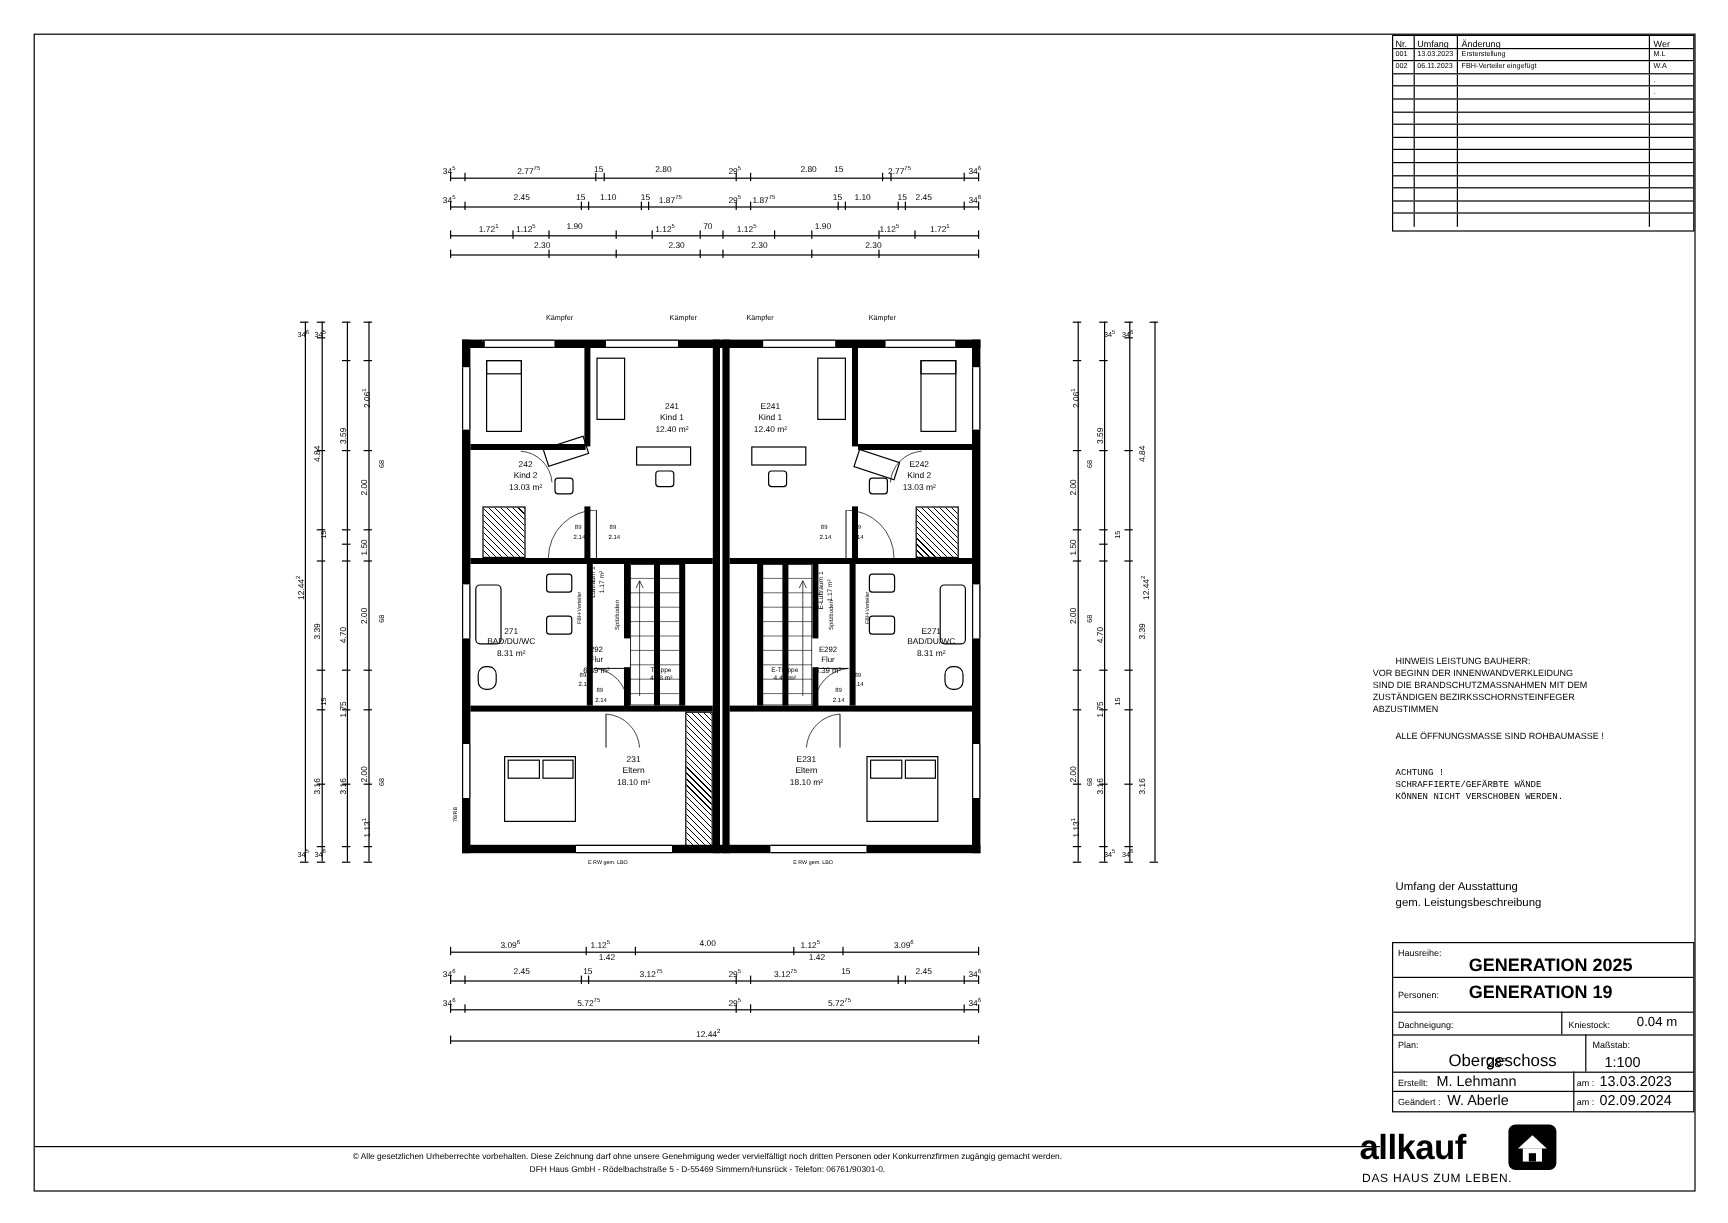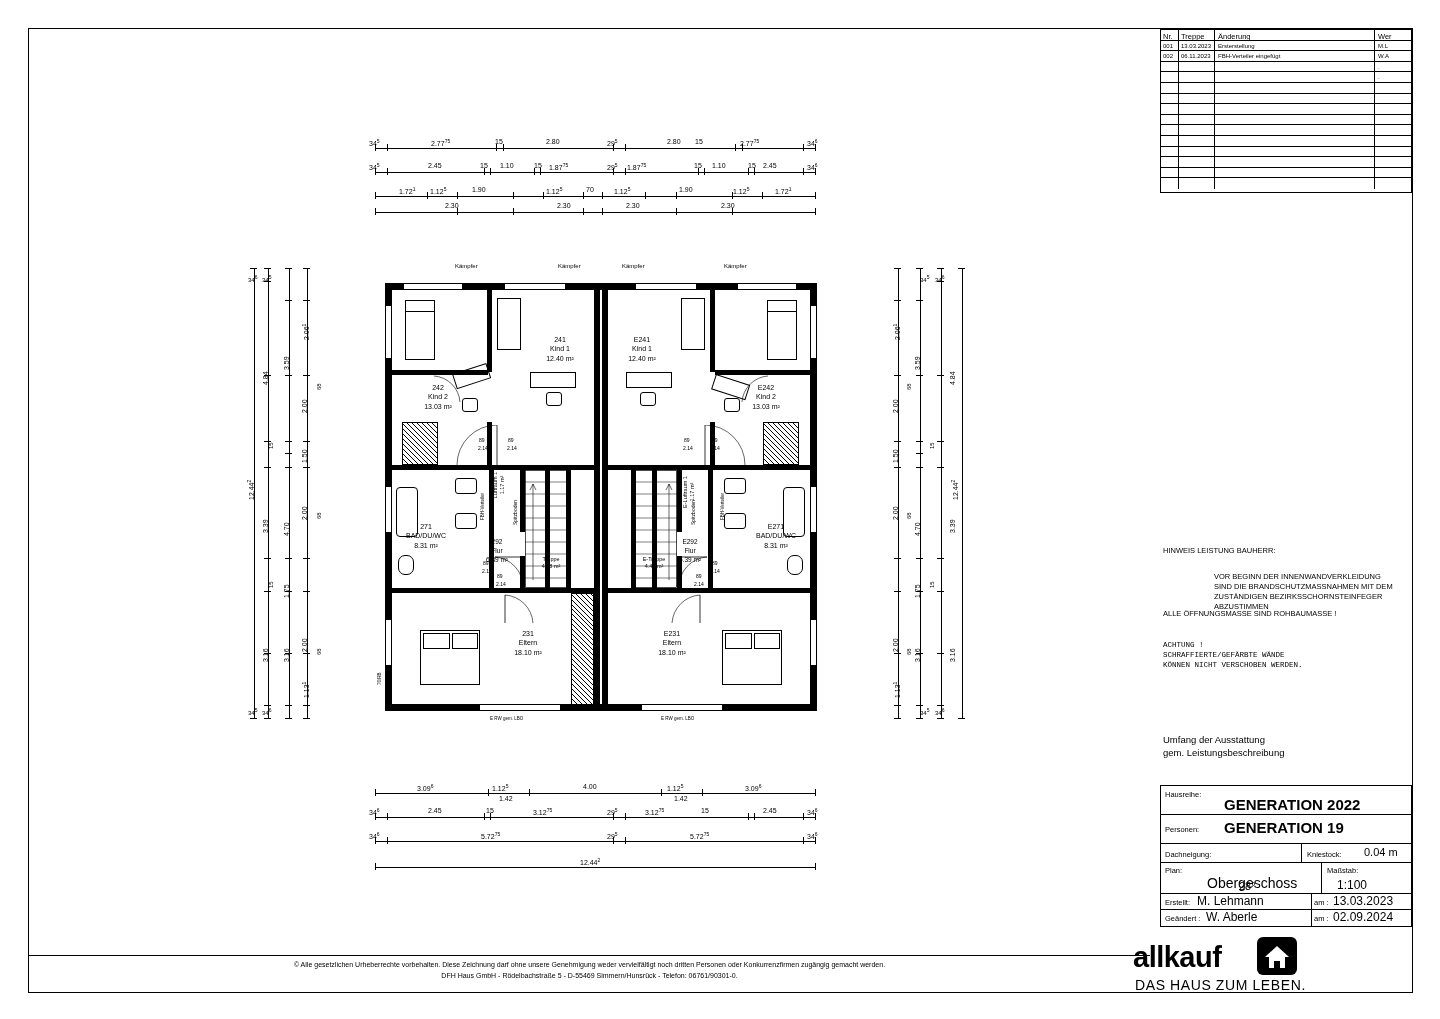--- a/index.html
+++ b/index.html
@@ -36,21 +36,21 @@
   .note2{position:absolute;font-size:9.5px;line-height:1.4;white-space:pre;}
 
   
   #footer{position:absolute;left:29px;top:955px;width:1121px;height:35px;border-top:1px solid #000;}
   #footer .f1{position:absolute;width:100%;text-align:center;font-size:7px;top:5px;}
   #footer .f2{position:absolute;width:100%;text-align:center;font-size:7px;top:16px;}
 
   
   #logo{position:absolute;left:1129px;top:935px;width:215px;height:60px;}
   .logo-text{position:absolute;left:4px;top:6px;font-size:29px;font-weight:bold;letter-spacing:-0.5px;}
-  .logo-sub{position:absolute;left:6px;top:42px;font-size:14px;letter-spacing:0.6px;}
+  .logo-sub{position:absolute;left:6px;top:42px;font-size:10px;letter-spacing:0.6px;}
   .logo-badge{position:absolute;left:128px;top:2px;width:40px;height:38px;background:#000;border-radius:6px;}
   .logo-house{position:absolute;left:8px;top:9px;width:0;height:0;border-left:12px solid transparent;border-right:12px solid transparent;border-bottom:11px solid #fff;}
   .logo-body{position:absolute;left:12px;top:20px;width:16px;height:11px;background:#fff;}
   .logo-door{position:absolute;left:17px;top:24px;width:6px;height:7px;background:#000;}
 
   
   .wall{position:absolute;background:#000;}
   .room{position:absolute;font-size:7px;text-align:center;line-height:1.35;}
   .roomlbl{position:absolute;font-size:6.5px;text-align:center;line-height:1.3;}
   .thin{position:absolute;border:0.6px solid #000;box-sizing:border-box;}
@@ -62,21 +62,21 @@
 </head>
 <body>
 
 <div id="sheet">
 
   <div class="frame" style="left:28px;top:28px;width:1383px;height:963px;border:1px solid #000;"></div>
 
   <div id="revtable">
     <div class="rrow" style="top:0;">
       <div class="c1 hdr">Nr.</div>
-      <div class="c2 hdr">Treppe</div>
+      <div class="c2 hdr">Umfang</div>
       <div class="c3 hdr">Änderung</div>
       <div class="c4 hdr">Wer</div>
     </div>
     <div class="rrow" style="top:10.6px;">
       <div class="c1">001</div>
       <div class="c2">13.03.2023</div>
       <div class="c3">Ersterstellung</div>
       <div class="c4">M.L</div>
     </div>
     <div class="rrow" style="top:21.2px;">
@@ -153,21 +153,21 @@
       </div>
     <div class="rrow" style="top:148.4px;border-bottom:none;">
         <div class="c1"></div>
         <div class="c2"></div>
         <div class="c3"></div>
         <div class="c4"></div>
       </div>
   </div>
 
   <div class="note" style="left:1163px;top:546px;text-align:center;">HINWEIS LEISTUNG BAUHERR:</div>
-  <div class="note" style="left:1214px;top:556px;margin-top:16px;">VOR BEGINN DER INNENWANDVERKLEIDUNG
+  <div class="note" style="left:1144px;top:556px;">VOR BEGINN DER INNENWANDVERKLEIDUNG
 SIND DIE BRANDSCHUTZMASSNAHMEN MIT DEM
 ZUSTÄNDIGEN BEZIRKSSCHORNSTEINFEGER
 ABZUSTIMMEN</div>
   <div class="note" style="left:1163px;top:609px;">ALLE ÖFFNUNGSMASSE SIND ROHBAUMASSE !</div>
   <div class="note" style="left:1163px;top:640px;font-family:Liberation Mono, monospace;">ACHTUNG !
 SCHRAFFIERTE/GEFÄRBTE WÄNDE
 KÖNNEN NICHT VERSCHOBEN WERDEN.</div>
   <div class="note2" style="left:1163px;top:733px;">Umfang der Ausstattung
 gem. Leistungsbeschreibung</div>
 
@@ -175,21 +175,21 @@
     <div class="tb-line" style="top:28px;"></div>
     <div class="tb-line" style="top:57px;"></div>
     <div class="tb-line" style="top:76px;"></div>
     <div class="tb-line" style="top:107px;"></div>
     <div class="tb-line" style="top:123px;"></div>
     <div class="tb-vline" style="left:140px;top:57px;height:19px;"></div>
     <div class="tb-vline" style="left:160px;top:76px;height:31px;"></div>
     <div class="tb-vline" style="left:150px;top:107px;height:33px;"></div>
 
     <div class="tb-lbl" style="left:4px;top:4px;">Hausreihe:</div>
-    <div class="tb-val" style="left:63px;top:10px;font-size:15px;">GENERATION 2022</div>
+    <div class="tb-val" style="left:63px;top:10px;font-size:15px;">GENERATION 2025</div>
 
     <div class="tb-lbl" style="left:4px;top:39px;">Personen:</div>
     <div class="tb-val" style="left:63px;top:33px;font-size:15px;">GENERATION 19</div>
 
     <div class="tb-lbl" style="left:4px;top:64px;">Dachneigung:</div>
     <div class="tb-val-s" style="left:78px;top:60px;margin-top:34px;">28°</div>
     <div class="tb-lbl" style="left:146px;top:64px;">Kniestock:</div>
     <div class="tb-val-s" style="left:203px;top:60px;">0.04 m</div>
 
     <div class="tb-lbl" style="left:4px;top:80px;">Plan:</div>

